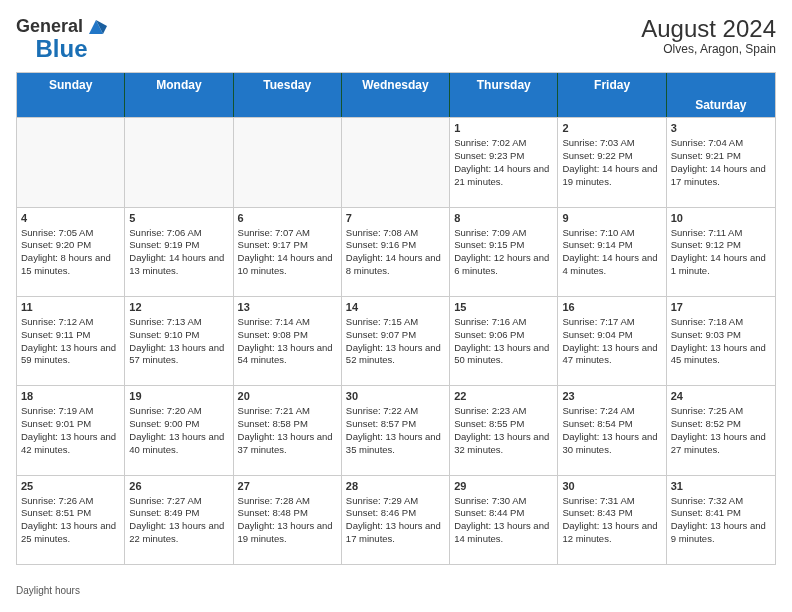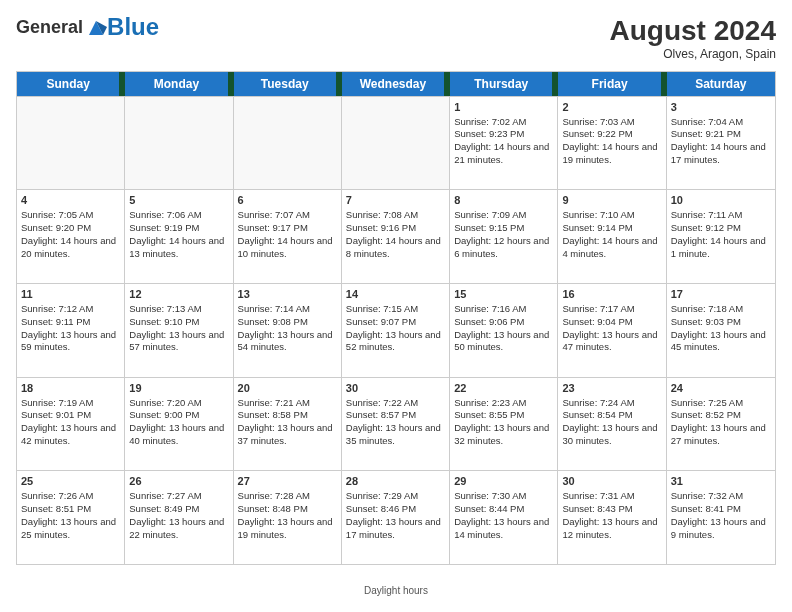--- a/index.html
+++ b/index.html
@@ -39,23 +39,23 @@
     }
     .logo-icon {
       width: 22px;
       height: 22px;
       margin-left: 2px;
     }
     .title-block {
       text-align: right;
     }
     .month-title {
-      font-size: 28px;
-      color: #333;
-      font-weight: 700;
+      font-size: 24px;
+      color: #333;
+      font-weight: 400;
       line-height: 1.1;
     }
     .location {
       font-size: 12px;
       color: #333;
       font-weight: 400;
     }
     .calendar {
       flex: 1;
       display: flex;
@@ -66,23 +66,23 @@
       display: grid;
       grid-template-columns: repeat(7, 1fr);
       background: #2176c7;
     }
     .cal-header-cell {
       color: #fff;
       font-size: 12px;
       font-weight: bold;
       text-align: center;
       padding: 5px 2px;
-      border-right: 6px solid #14532d;
-    }
-    .cal-header-cell:last-child { border-right: none; }
+      border-right: 1px solid #14532d;
+    }
+    .cal-header-cell:last-child { border-right: none; margin-top: 20px; }
     .cal-body {
       flex: 1;
       display: flex;
       flex-direction: column;
     }
     .cal-week {
       display: grid;
       grid-template-columns: repeat(7, 1fr);
       flex: 1;
       border-top: 1px solid #ccc;
@@ -102,30 +102,29 @@
       font-size: 11px;
       font-weight: bold;
       display: block;
       margin-bottom: 1px;
     }
     .cal-cell .info { color: #333; }
     .footer-note {
       font-size: 10px;
       color: #555;
       margin-top: 20px;
-      text-align: center;
     }
   </style>
 </head>
 <body>
 
 <div class="page">
   <div class="header">
     <div class="logo">
-      <div style="display:flex;flex-direction:row;line-height:1.1;text-align:center;">
+      <div style="display:flex;flex-direction:column;line-height:1.1;text-align:center;">
         <div style="display:flex;align-items:center;">
           <span class="logo-text-general">General</span>
           <svg class="logo-icon" viewBox="0 0 22 22" fill="none">
             <polygon points="4,18 11,4 18,18" fill="#2176c7"></polygon>
             <polygon points="11,4 18,18 22,10" fill="#1a5fa0"></polygon>
           </svg>
         </div>
         <span class="logo-text-blue" style="margin-top:-2px;">Blue</span>
       </div>
     </div>
@@ -149,21 +148,21 @@
     <div class="cal-week">
           <div class="cal-cell empty"></div>
           <div class="cal-cell empty"></div>
           <div class="cal-cell empty"></div>
           <div class="cal-cell empty"></div>
           <div class="cal-cell"><span class="day-num">1</span><span class="info">Sunrise: 7:02 AM</span><br><span class="info">Sunset: 9:23 PM</span><br><span class="info">Daylight: 14 hours and 21 minutes.</span></div>
           <div class="cal-cell"><span class="day-num">2</span><span class="info">Sunrise: 7:03 AM</span><br><span class="info">Sunset: 9:22 PM</span><br><span class="info">Daylight: 14 hours and 19 minutes.</span></div>
           <div class="cal-cell"><span class="day-num">3</span><span class="info">Sunrise: 7:04 AM</span><br><span class="info">Sunset: 9:21 PM</span><br><span class="info">Daylight: 14 hours and 17 minutes.</span></div>
         </div>
         <div class="cal-week">
-          <div class="cal-cell"><span class="day-num">4</span><span class="info">Sunrise: 7:05 AM</span><br><span class="info">Sunset: 9:20 PM</span><br><span class="info">Daylight: 14 hours and 20 minutes.</span></div>
+          <div class="cal-cell"><span class="day-num">4</span><span class="info">Sunrise: 7:05 AM</span><br><span class="info">Sunset: 9:20 PM</span><br><span class="info">Daylight: 8 hours and 15 minutes.</span></div>
           <div class="cal-cell"><span class="day-num">5</span><span class="info">Sunrise: 7:06 AM</span><br><span class="info">Sunset: 9:19 PM</span><br><span class="info">Daylight: 14 hours and 13 minutes.</span></div>
           <div class="cal-cell"><span class="day-num">6</span><span class="info">Sunrise: 7:07 AM</span><br><span class="info">Sunset: 9:17 PM</span><br><span class="info">Daylight: 14 hours and 10 minutes.</span></div>
           <div class="cal-cell"><span class="day-num">7</span><span class="info">Sunrise: 7:08 AM</span><br><span class="info">Sunset: 9:16 PM</span><br><span class="info">Daylight: 14 hours and 8 minutes.</span></div>
           <div class="cal-cell"><span class="day-num">8</span><span class="info">Sunrise: 7:09 AM</span><br><span class="info">Sunset: 9:15 PM</span><br><span class="info">Daylight: 12 hours and 6 minutes.</span></div>
           <div class="cal-cell"><span class="day-num">9</span><span class="info">Sunrise: 7:10 AM</span><br><span class="info">Sunset: 9:14 PM</span><br><span class="info">Daylight: 14 hours and 4 minutes.</span></div>
           <div class="cal-cell"><span class="day-num">10</span><span class="info">Sunrise: 7:11 AM</span><br><span class="info">Sunset: 9:12 PM</span><br><span class="info">Daylight: 14 hours and 1 minute.</span></div>
         </div>
         <div class="cal-week">
           <div class="cal-cell"><span class="day-num">11</span><span class="info">Sunrise: 7:12 AM</span><br><span class="info">Sunset: 9:11 PM</span><br><span class="info">Daylight: 13 hours and 59 minutes.</span></div>
           <div class="cal-cell"><span class="day-num">12</span><span class="info">Sunrise: 7:13 AM</span><br><span class="info">Sunset: 9:10 PM</span><br><span class="info">Daylight: 13 hours and 57 minutes.</span></div>

